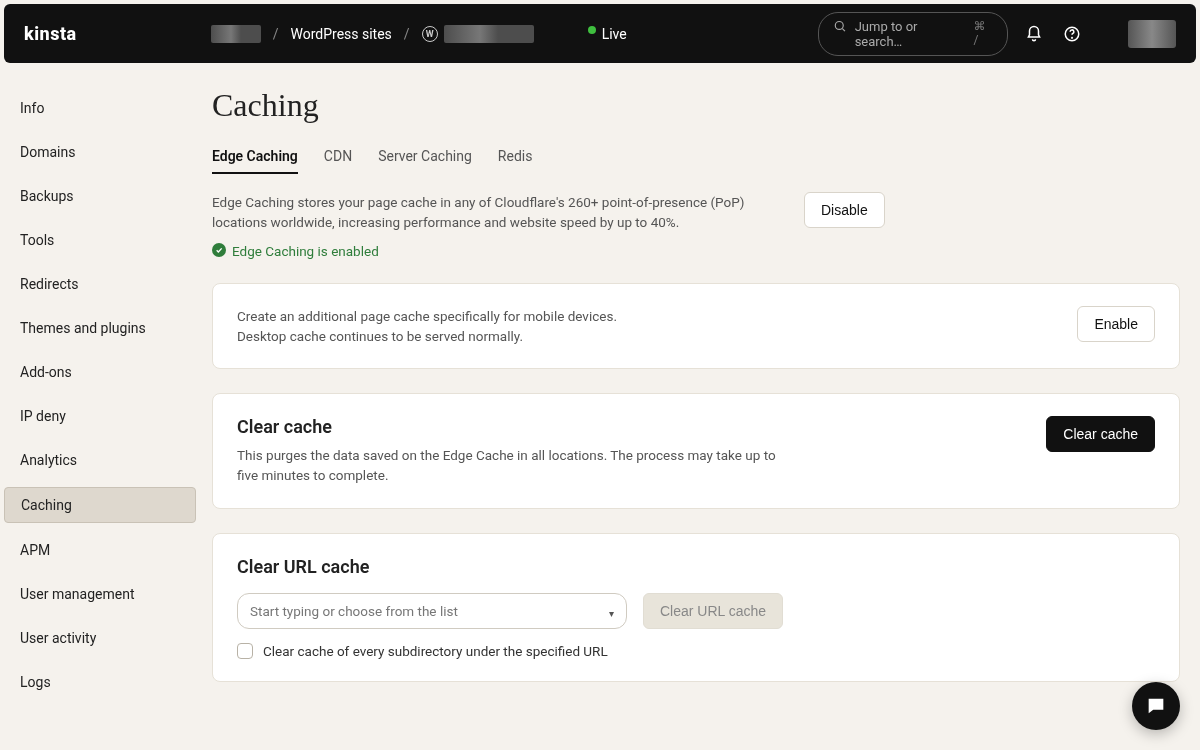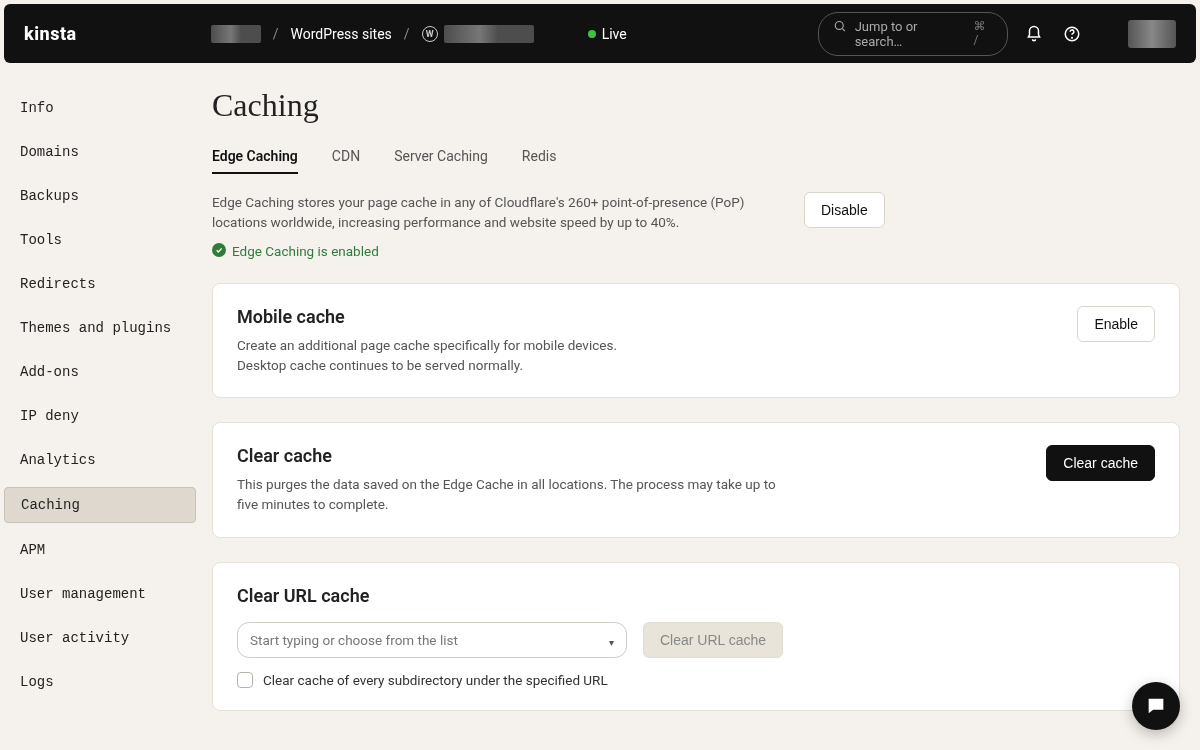--- a/index.html
+++ b/index.html
@@ -32,21 +32,21 @@
     display:inline-block; height:18px; border-radius:2px;
     background: linear-gradient(90deg,#4d4d4d 0%,#777 40%,#4d4d4d 60%);
   }
   .crumb-sep { color:#888; }
   .crumb-link { color:#fff; font-size:14px; cursor:pointer; }
   .wp-badge { display:flex; align-items:center; gap:6px;}
   .wp-circle {
     width:16px;height:16px;border:1.5px solid #ccc;border-radius:50%;
     display:flex;align-items:center;justify-content:center;font-size:9px;color:#ccc;font-weight:700;
   }
-  .env-badge { display:flex; align-items:center; gap:6px; margin-left:40px;}
+  .env-badge { display:flex; gap:6px; margin-left:40px;}
   .dot-green{width:8px;height:8px;border-radius:50%;background:#3fbf3f;}
   .env-text{color:#fff;font-size:14px;}
 
   .search-pill{
     margin-left:auto;
     display:flex;align-items:flex-start;gap:8px;
     border:1px solid #555;border-radius:20px;
     padding:6px 14px;color:#aaa;font-size:13px;width:190px;
     cursor:text;
   }
@@ -58,34 +58,34 @@
     background:linear-gradient(90deg,#555 0%,#888 50%,#555 100%);
   }
 
   
   .layout{display:flex;height:calc(750px - 67px);}
   .sidebar{
     width:200px;padding:24px 4px 0 4px;
     display:flex;flex-direction:column;gap:0;
   }
   .side-item{
-    padding:9px 16px;font-size:14px;color:#222;cursor:pointer;border-radius:4px;font-family:Liberation Mono, monospace;
+    padding:9px 16px;font-size:14px;color:#222;cursor:pointer;border-radius:4px;
   }
   .side-gap{height:10px;}
   .side-item.active{
     background:#ded8ce;border:1px solid #c9c2b6;
   }
 
   
   .main{flex:1;padding:20px 20px 0 12px;overflow:auto;}
   h1.page-title{
     font-family: Georgia, "Times New Roman", serif;
     font-weight:500;font-size:32px;margin-bottom:24px;
   }
-  .tabs{display:flex;gap:34px;border-bottom:0;margin-bottom:18px;}
+  .tabs{display:flex;gap:26px;border-bottom:0;margin-bottom:18px;}
   .tab{font-size:14px;color:#555;padding-bottom:8px;cursor:pointer;}
   .tab.active{color:#111;font-weight:600;border-bottom:2px solid #111;}
 
   .intro-row{display:flex;gap:32px;align-items:flex-start;margin-bottom:24px;}
   .intro-text{flex:1;color:#555;font-size:13.5px;line-height:1.5;max-width:560px;}
   .status-line{display:flex;align-items:flex-start;gap:6px;margin-top:10px;color:#2f7d3b;font-size:13.5px;}
   .check-circle{
     width:14px;height:14px;border-radius:50%;background:#2f7d3b;display:flex;
     align-items:center;justify-content:center;
   }
@@ -228,21 +228,20 @@
               </svg>
           </span>
           <span>Edge Caching is enabled</span>
         </div>
       </div>
       <button class="btn">Disable</button>
     </div>
 
     <section class="card">
       <div class="card-body">
-        <h2>Mobile cache</h2>
         <p>Create an additional page cache specifically for mobile devices.</p>
         <p>Desktop cache continues to be served normally.</p>
       </div>
       <div><button class="btn">Enable</button></div>
     </section>
 
     <section class="card">
       <div class="card-body">
         <h2>Clear cache</h2>
         <p>This purges the data saved on the Edge Cache in all locations. The process may take up to five minutes to complete.</p>

